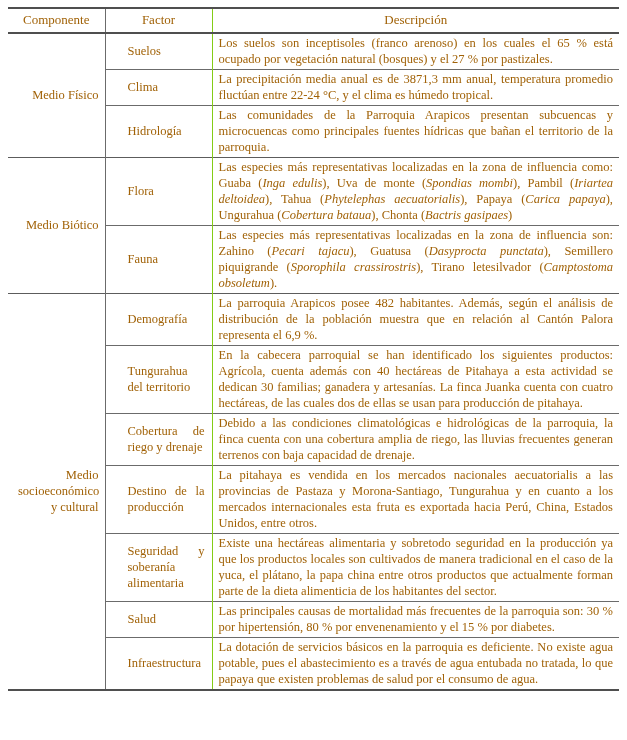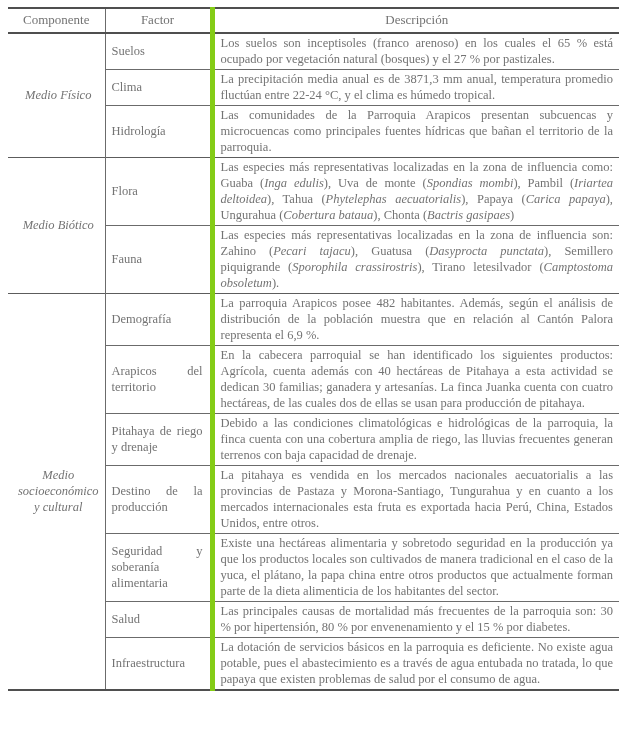--- a/index.html
+++ b/index.html
@@ -9,21 +9,21 @@
     height: 740px;
     background: #ffffff;
     overflow: hidden;
   }
   .page {
     width: 627px;
     height: 740px;
     box-sizing: border-box;
     padding: 7px 8px 0 8px;
     font-family: "Liberation Serif", "DejaVu Serif", serif;
-    color: #737373;
+    color: #a16207;
   }
   table.env-table {
     border-collapse: collapse;
     table-layout: fixed;
     width: 611px;
     font-size: 12.5px;
     line-height: 16px;
     border-top: 2px solid #4f4f4f;
     border-bottom: 2px solid #4f4f4f;
   }
@@ -32,33 +32,32 @@
   col.c-desc      { width: 407px; }
 
   th {
     font-weight: normal;
     font-size: 13px;
     text-align: center;
     padding: 3px 4px 4px 4px;
     border-bottom: 2px solid #4f4f4f;
   }
   th.h-component, td.component-cell { border-right: 1px solid #6b6b6b; }
-  th.h-factor,    td.factor-cell    { border-right: 5px solid #84cc16; margin-left: 24px; }
+  th.h-factor,    td.factor-cell    { border-right: 1px solid #84cc16; margin-left: 24px; }
 
   td {
     vertical-align: middle;
     padding: 1px 6px 2px 6px;
   }
   td.component-cell {
     padding-left: 10px;
-    text-align: center;
-    font-style: italic;
+    text-align: right;
   }
   td.factor-cell {
-    padding-left: 6px;
+    padding-left: 22px;
     padding-right: 7px;
     text-align: justify;
   }
   td.desc-cell {
     text-align: justify;
     padding-left: 6px;
     padding-right: 6px;
   }
   
   tr.row-inner td { border-top: 1px solid #6b6b6b; }
@@ -108,25 +107,25 @@
         <td class="factor-cell">Fauna</td>
         <td class="desc-cell">Las especies más representativas localizadas en la zona de influencia son: Zahino (<i>Pecari tajacu</i>), Guatusa (<i>Dasyprocta punctata</i>), Semillero piquigrande (<i>Sporophila crassirostris</i>), Tirano letesilvador (<i>Camptostoma obsoletum</i>).</td>
       </tr>
 
       <tr class="group-start">
         <td class="component-cell" rowspan="7">Medio socioeconómico y cultural</td>
         <td class="factor-cell">Demografía</td>
         <td class="desc-cell">La parroquia Arapicos posee 482 habitantes. Además, según el análisis de distribución de la población muestra que en relación al Cantón Palora representa el 6,9 %.</td>
       </tr>
       <tr class="row-inner">
-        <td class="factor-cell">Arapicos del territorio</td>
+        <td class="factor-cell">Tungurahua del territorio</td>
         <td class="desc-cell">En la cabecera parroquial se han identificado los siguientes productos: Agrícola, cuenta además con 40 hectáreas de Pitahaya a esta actividad se dedican 30 familias; ganadera y artesanías. La finca Juanka cuenta con cuatro hectáreas, de las cuales dos de ellas se usan para producción de pitahaya.</td>
       </tr>
       <tr class="row-inner">
-        <td class="factor-cell">Pitahaya de riego y drenaje</td>
+        <td class="factor-cell">Cobertura de riego y drenaje</td>
         <td class="desc-cell">Debido a las condiciones climatológicas e hidrológicas de la parroquia, la finca cuenta con una cobertura amplia de riego, las lluvias frecuentes generan terrenos con baja capacidad de drenaje.</td>
       </tr>
       <tr class="row-inner">
         <td class="factor-cell">Destino de la producción</td>
         <td class="desc-cell">La pitahaya es vendida en los mercados nacionales aecuatorialis a las provincias de Pastaza y Morona-Santiago, Tungurahua y en cuanto a los mercados internacionales esta fruta es exportada hacia Perú, China, Estados Unidos, entre otros.</td>
       </tr>
       <tr class="row-inner">
         <td class="factor-cell">Seguridad y soberanía alimentaria</td>
         <td class="desc-cell">Existe una hectáreas alimentaria y sobretodo seguridad en la producción ya que los productos locales son cultivados de manera tradicional en el caso de la yuca, el plátano, la papa china entre otros productos que actualmente forman parte de la dieta alimenticia de los habitantes del sector.</td>
       </tr>

